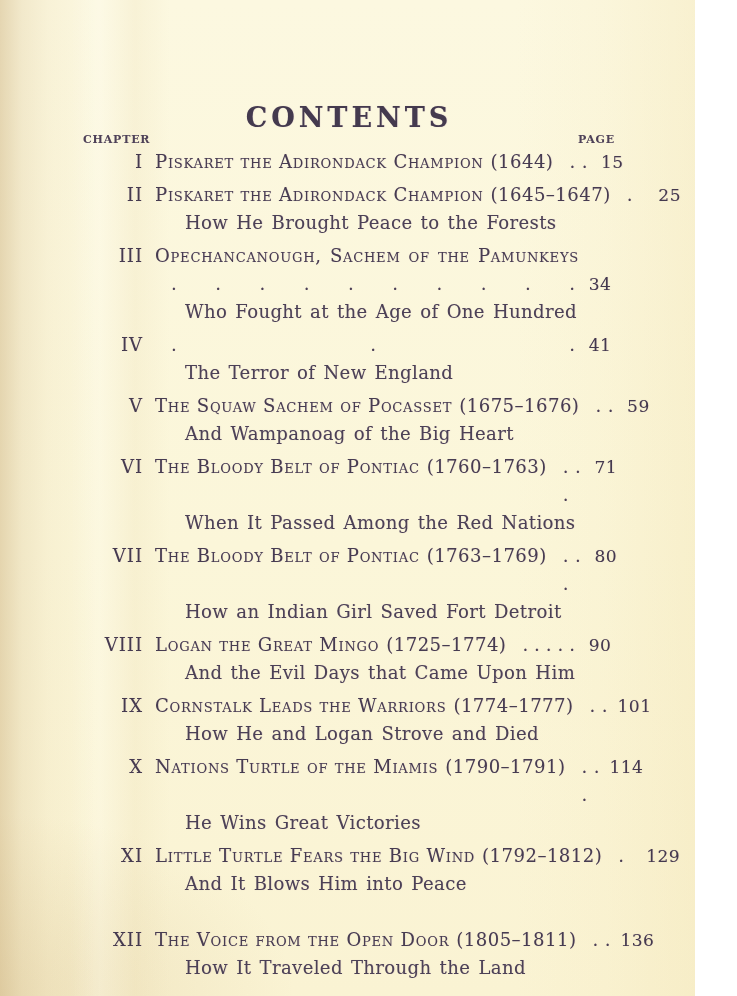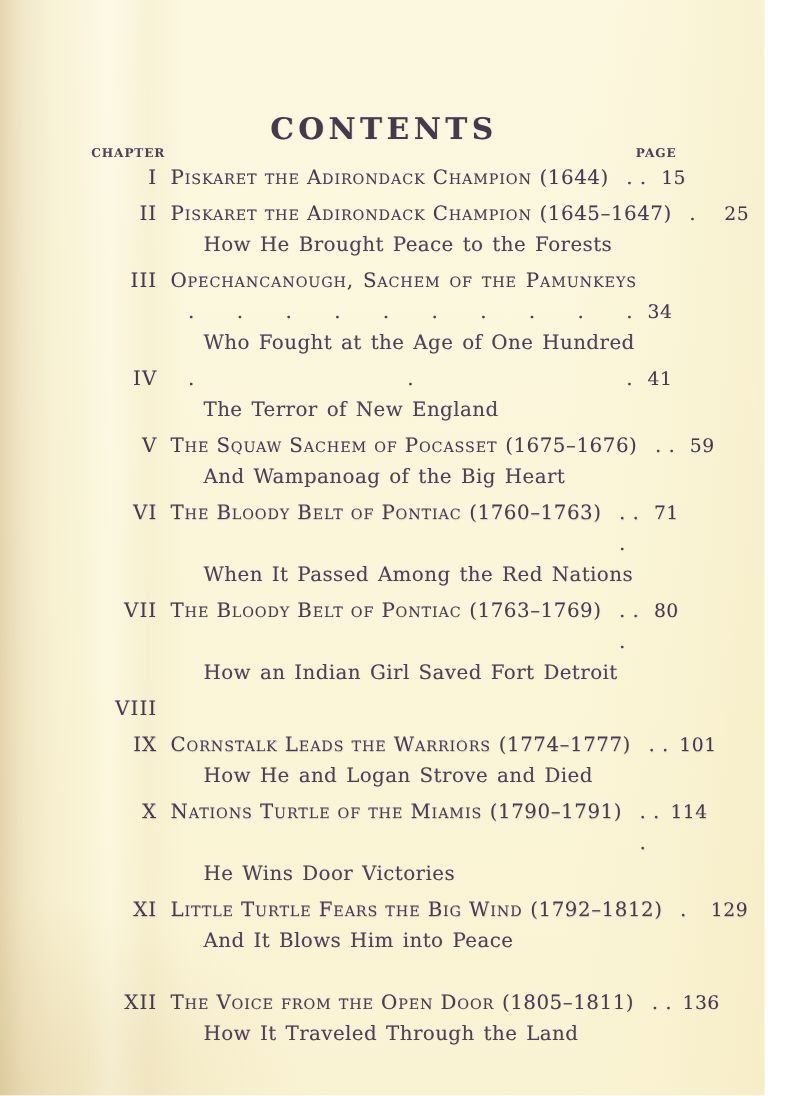--- a/index.html
+++ b/index.html
@@ -214,20 +214,28 @@
             <span class="t-text"><span class="sc">The Bloody Belt of Pontiac</span><span class="yrs">(1763–1769)</span></span>
             <span class="dots">. . .</span>
             <span class="pg">80</span>
           </div>
           <div class="sub">How an Indian Girl Saved Fort Detroit</div>
         </div>
       </div>
 
       <div class="entry">
         <div class="num">VIII</div>
+        <div class="body">
+          <div class="flexline">
+            <span class="t-text"><span class="sc">Logan the Great Mingo</span><span class="yrs">(1725–1774)</span></span>
+            <span class="dots">. . . . .</span>
+            <span class="pg">90</span>
+          </div>
+          <div class="sub">And the Evil Days that Came Upon Him</div>
+        </div>
       </div>
 
       <div class="entry">
         <div class="num">IX</div>
         <div class="body">
           <div class="flexline">
             <span class="t-text"><span class="sc">Cornstalk Leads the Warriors</span><span class="yrs">(1774–1777)</span></span>
             <span class="dots">. .</span>
             <span class="pg">101</span>
           </div>
@@ -236,21 +244,21 @@
       </div>
 
       <div class="entry">
         <div class="num">X</div>
         <div class="body">
           <div class="flexline">
             <span class="t-text"><span class="sc">Nations Turtle of the Miamis</span><span class="yrs">(1790–1791)</span></span>
             <span class="dots">. . .</span>
             <span class="pg">114</span>
           </div>
-          <div class="sub">He Wins Door Victories</div>
+          <div class="sub">He Wins Great Victories</div>
         </div>
       </div>
 
       <div class="entry">
         <div class="num">XI</div>
         <div class="body">
           <div class="flexline">
             <span class="t-text"><span class="sc">Little Turtle Fears the Big Wind</span><span class="yrs">(1792–1812)</span></span>
             <span class="dots">.</span>
             <span class="pg">129</span>

